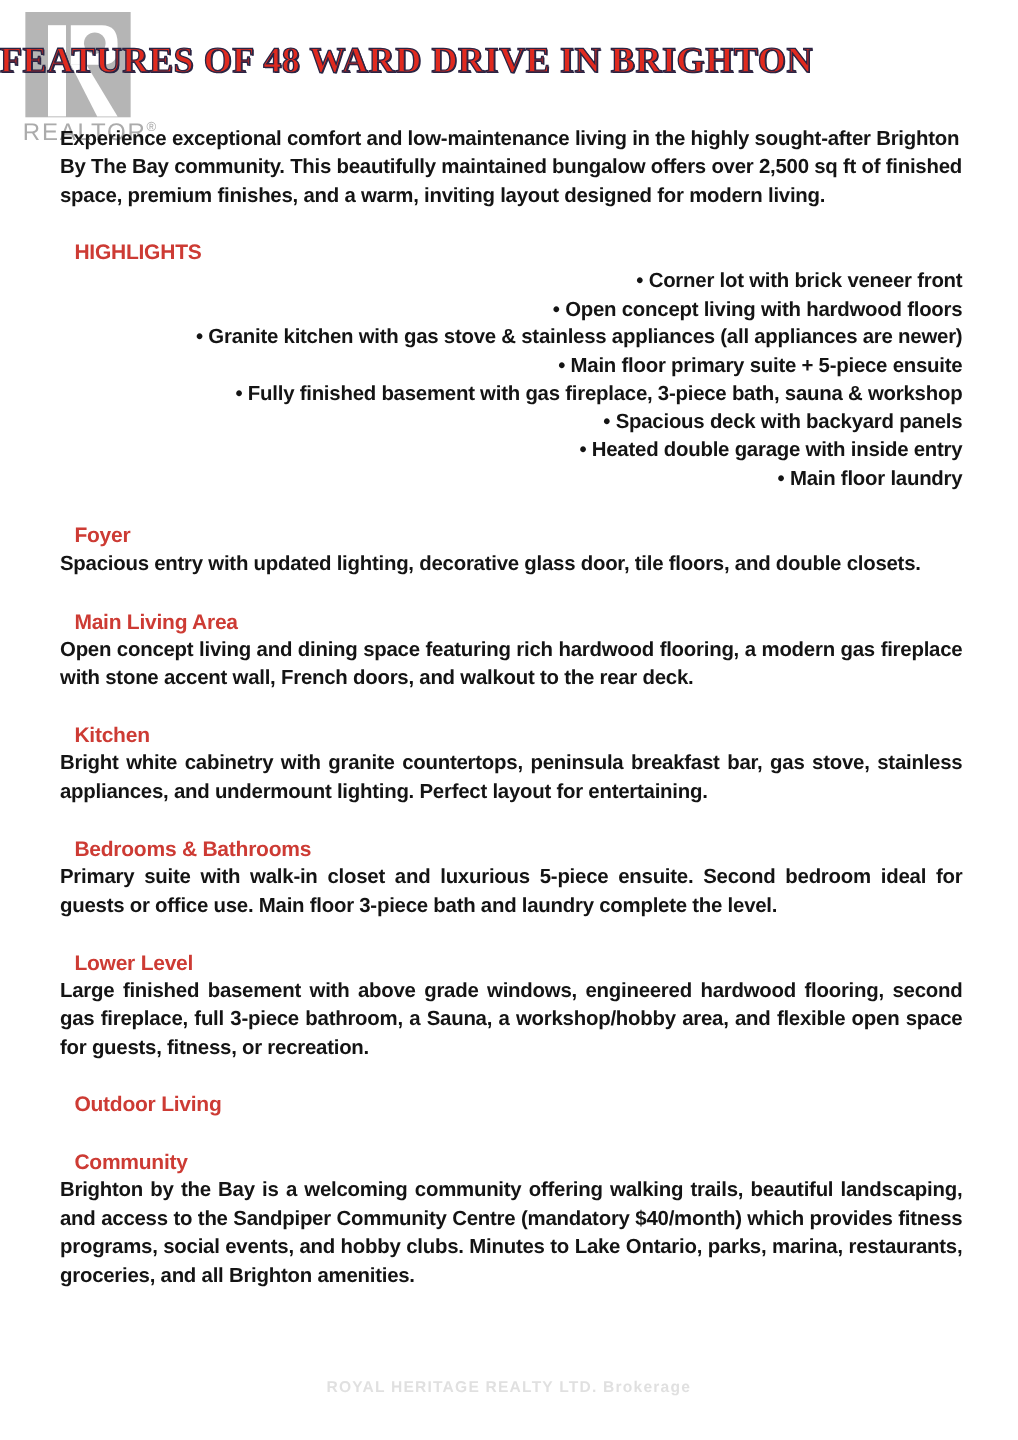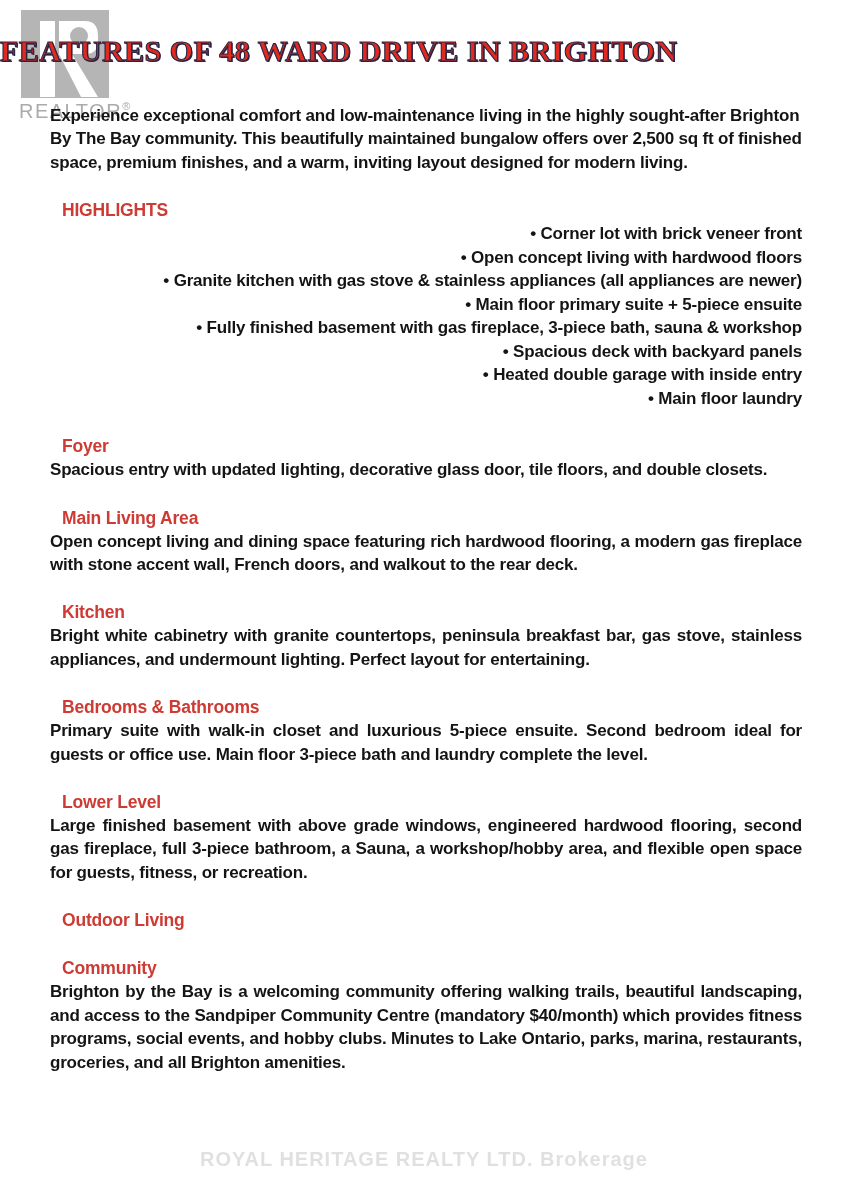--- a/index.html
+++ b/index.html
@@ -102,21 +102,21 @@
     position: absolute;
     top: 1148px;
     left: 0;
     width: 100%;
     text-align: center;
     z-index: 2;
     pointer-events: none;
     color: #c8c8c8;
     opacity: 0.55;
     font-weight: 700;
-    font-size: 20px;
+    font-size: 13px;
     letter-spacing: 1px;
     text-shadow: 0 0 5px #ffffff, 0 0 2px #ffffff;
   }
 </style>
 </head>
 <body>
 
 <div class="page">
 
   <div class="logo-block">

